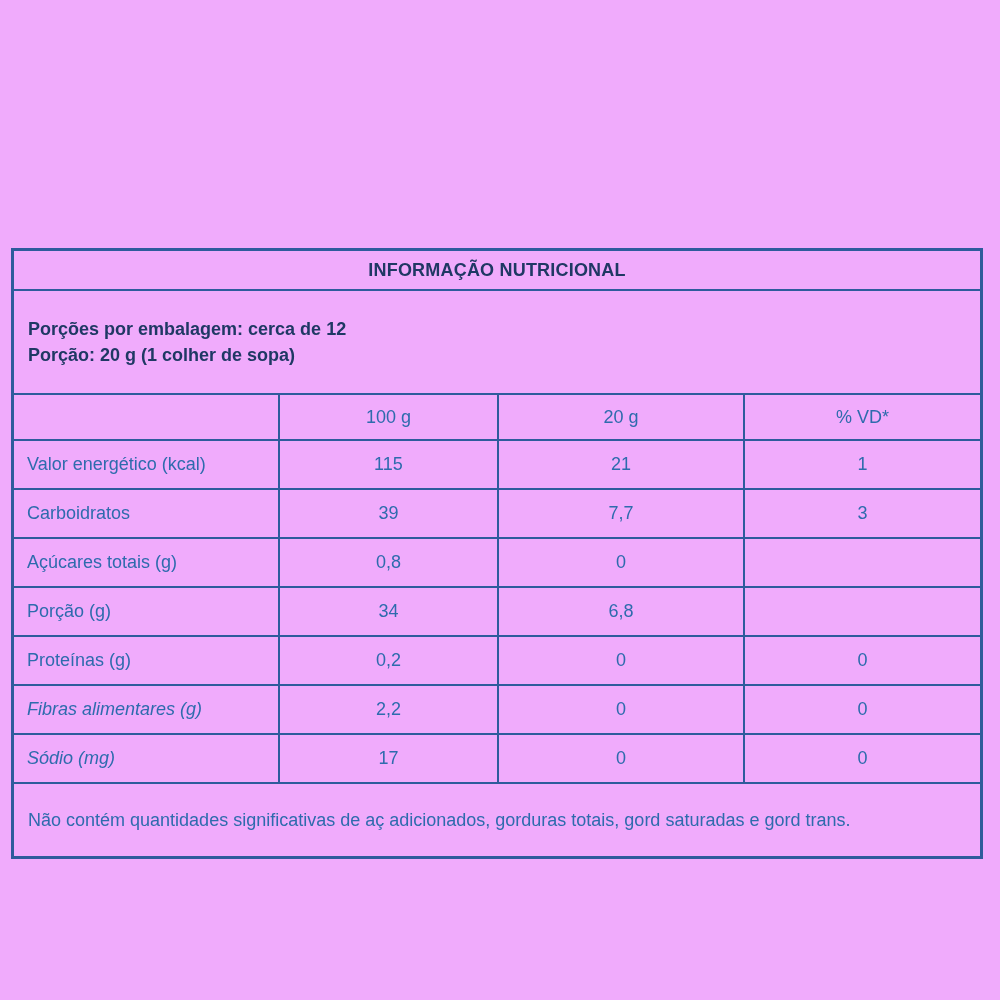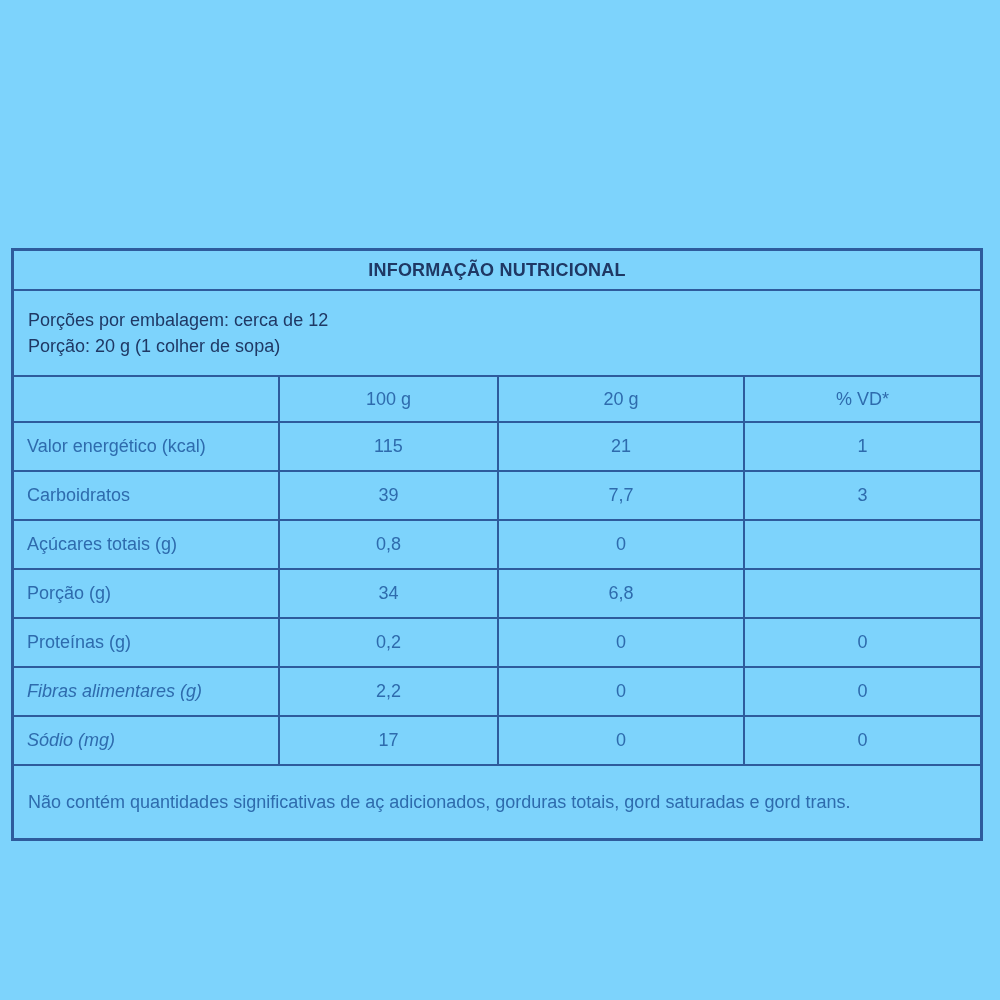--- a/index.html
+++ b/index.html
@@ -1,20 +1,20 @@
 <!DOCTYPE html>
 <html style="--border-color: #2e5b9c; --heading-color: #1f3864; --body-color: #2e6bad;"><head>
 <meta charset="utf-8">
 <style>
   html, body { margin: 0; padding: 0; background: #ffffff; }
   .page {
     position: relative;
     width: 1000px;
     height: 1000px;
-    background: #7dd3fc;
+    background: #f0abfc;
     font-family: "Liberation Sans", sans-serif;
     overflow: hidden;
   }
   table.nutri {
     position: absolute;
     left: 11px;
     top: 248px;
     width: 972px;
     border-collapse: collapse;
     table-layout: fixed;
@@ -34,22 +34,22 @@
   tr.title-row td {
     height: 36px;
     text-align: center;
     font-weight: bold;
     font-size: 18px;
     letter-spacing: 0.2px;
     color: var(--heading-color, #1f3864);
   }
   tr.serving-row td {
     height: 72px;
-    padding: 6px 14px;
-    font-weight: normal;
+    padding: 15px 14px;
+    font-weight: bold;
     color: var(--heading-color, #1f3864);
     line-height: 26px;
   }
   tr.head-row td {
     height: 42px;
     text-align: center;
   }
   tr.data-row td {
     height: 45px;
     text-align: center;

